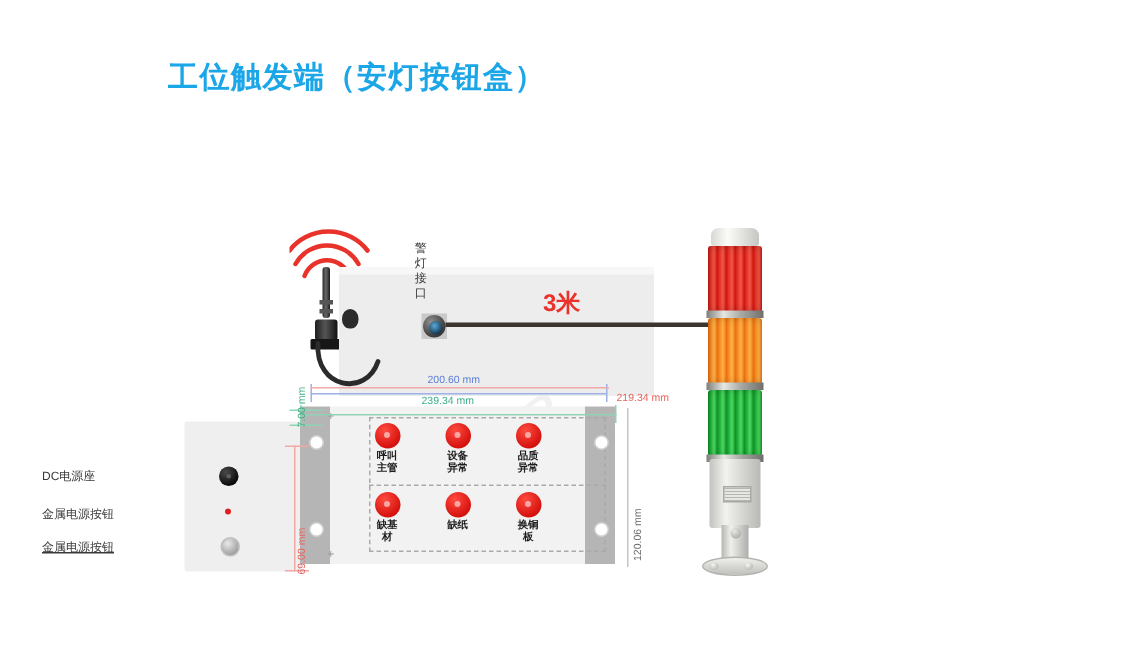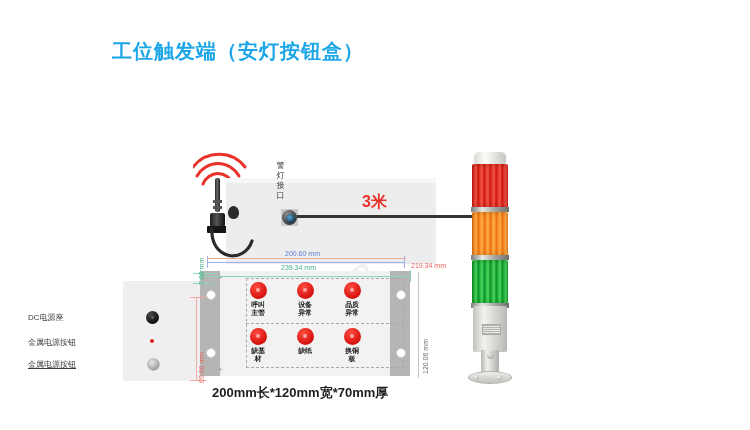--- a/index.html
+++ b/index.html
@@ -654,21 +654,20 @@
   <div class="dim-label dim-vert" id="dim-7-label">7.00 mm</div>
 
   <div class="dim-line" id="dim-69-line"></div>
   <div class="dim-line" id="dim-69-m1"></div>
   <div class="dim-line" id="dim-69-m2"></div>
   <div class="dim-label dim-vert" id="dim-69-label">69.00 mm</div>
 
   <div class="dim-line" id="dim-120-line"></div>
   <div class="dim-label dim-vert" id="dim-120-label">120.06 mm</div>
 
-  <div id="size-caption">200mm长*120mm宽*70mm厚</div>
 
   <div id="tower-light">
     <div id="tower-cap"></div>
     <div class="tower-seg" id="seg-red">
       <div class="glass"></div>
     </div>
     <div class="tower-ring" id="ring-1"></div>
     <div class="tower-seg" id="seg-amber">
       <div class="glass"></div>
     </div>

